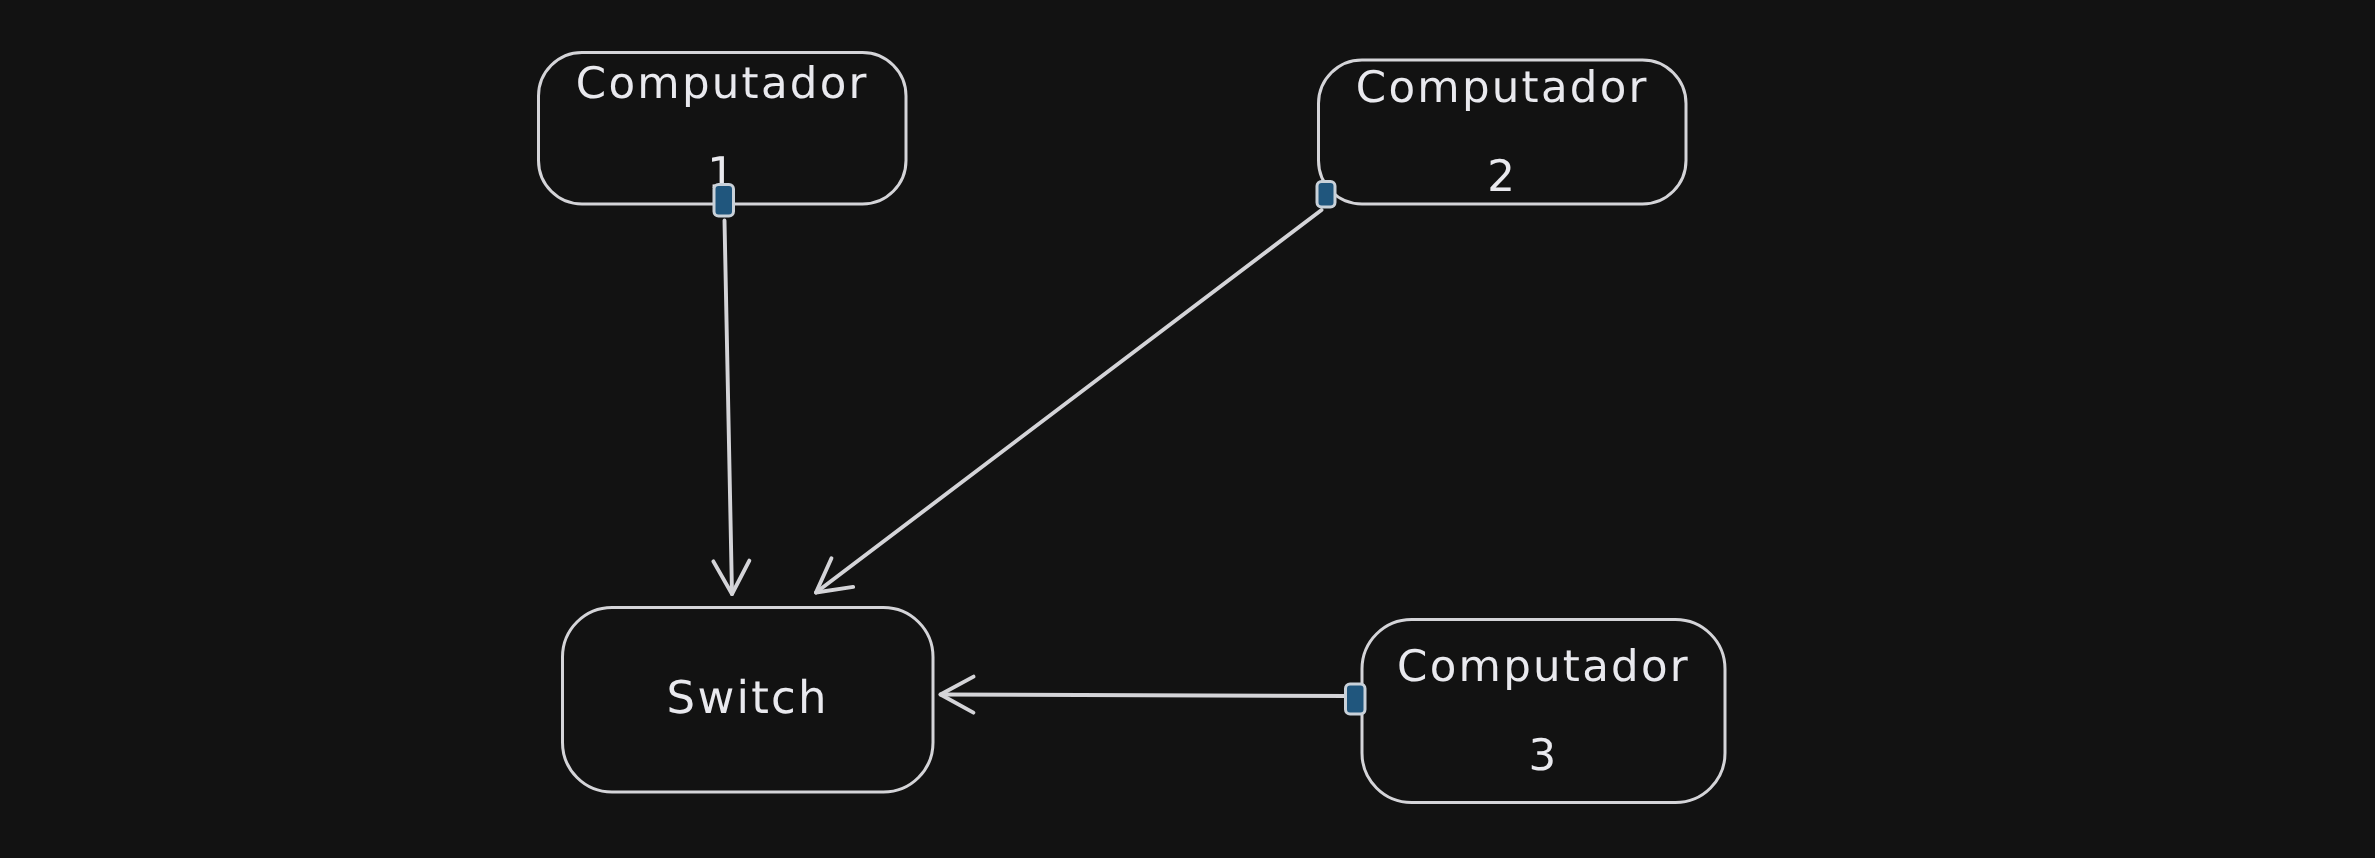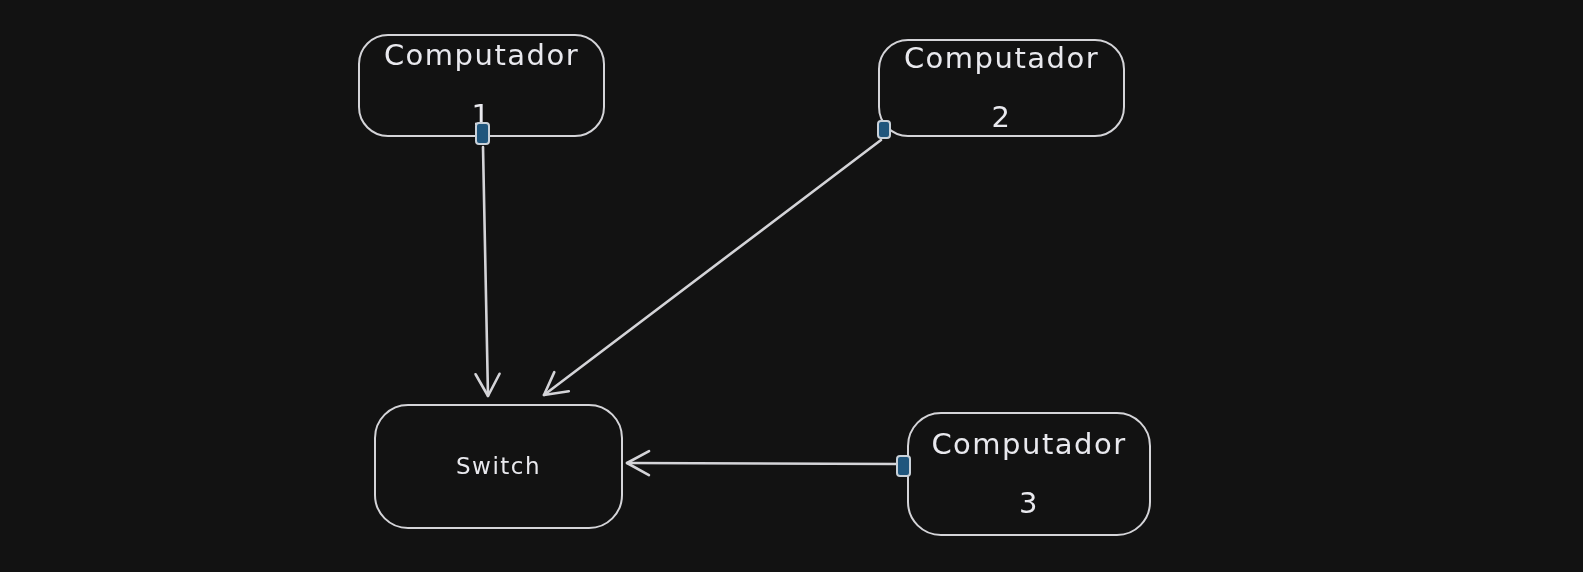--- a/index.html
+++ b/index.html
@@ -54,21 +54,21 @@
     color: var(--text, #e9e9ee);
     font-size: 29px;
     letter-spacing: 1.5px;
     line-height: 1.22;
     text-align: center;
     gap: 24px;
   }
   .node-line:empty { display: none; }
   .node-c1     { left: 358px; top: 34px;  width: 247px; height: 103px; }
   .node-c2     { left: 878px; top: 39px;  width: 247px; height: 98px;  }
-  .node-switch { left: 374px; top: 404px; width: 249px; height: 125px; border-radius: 34px; font-size: 23px; }
+  .node-switch { left: 374px; top: 404px; width: 249px; height: 125px; border-radius: 34px; font-size: 30px; }
   .node-c3     { left: 907px; top: 412px; width: 244px; height: 124px; border-radius: 34px; }
   .port {
     position: absolute;
     background: var(--port-fill, #20567d);
     border: 2px solid var(--port-border, #c9d1d9);
     border-radius: 4px;
     z-index: 3;
   }
   .port-1 { left: 475px; top: 122px; width: 15px; height: 23px; }
   .port-2 { left: 877px; top: 120px; width: 14px; height: 19px; }

